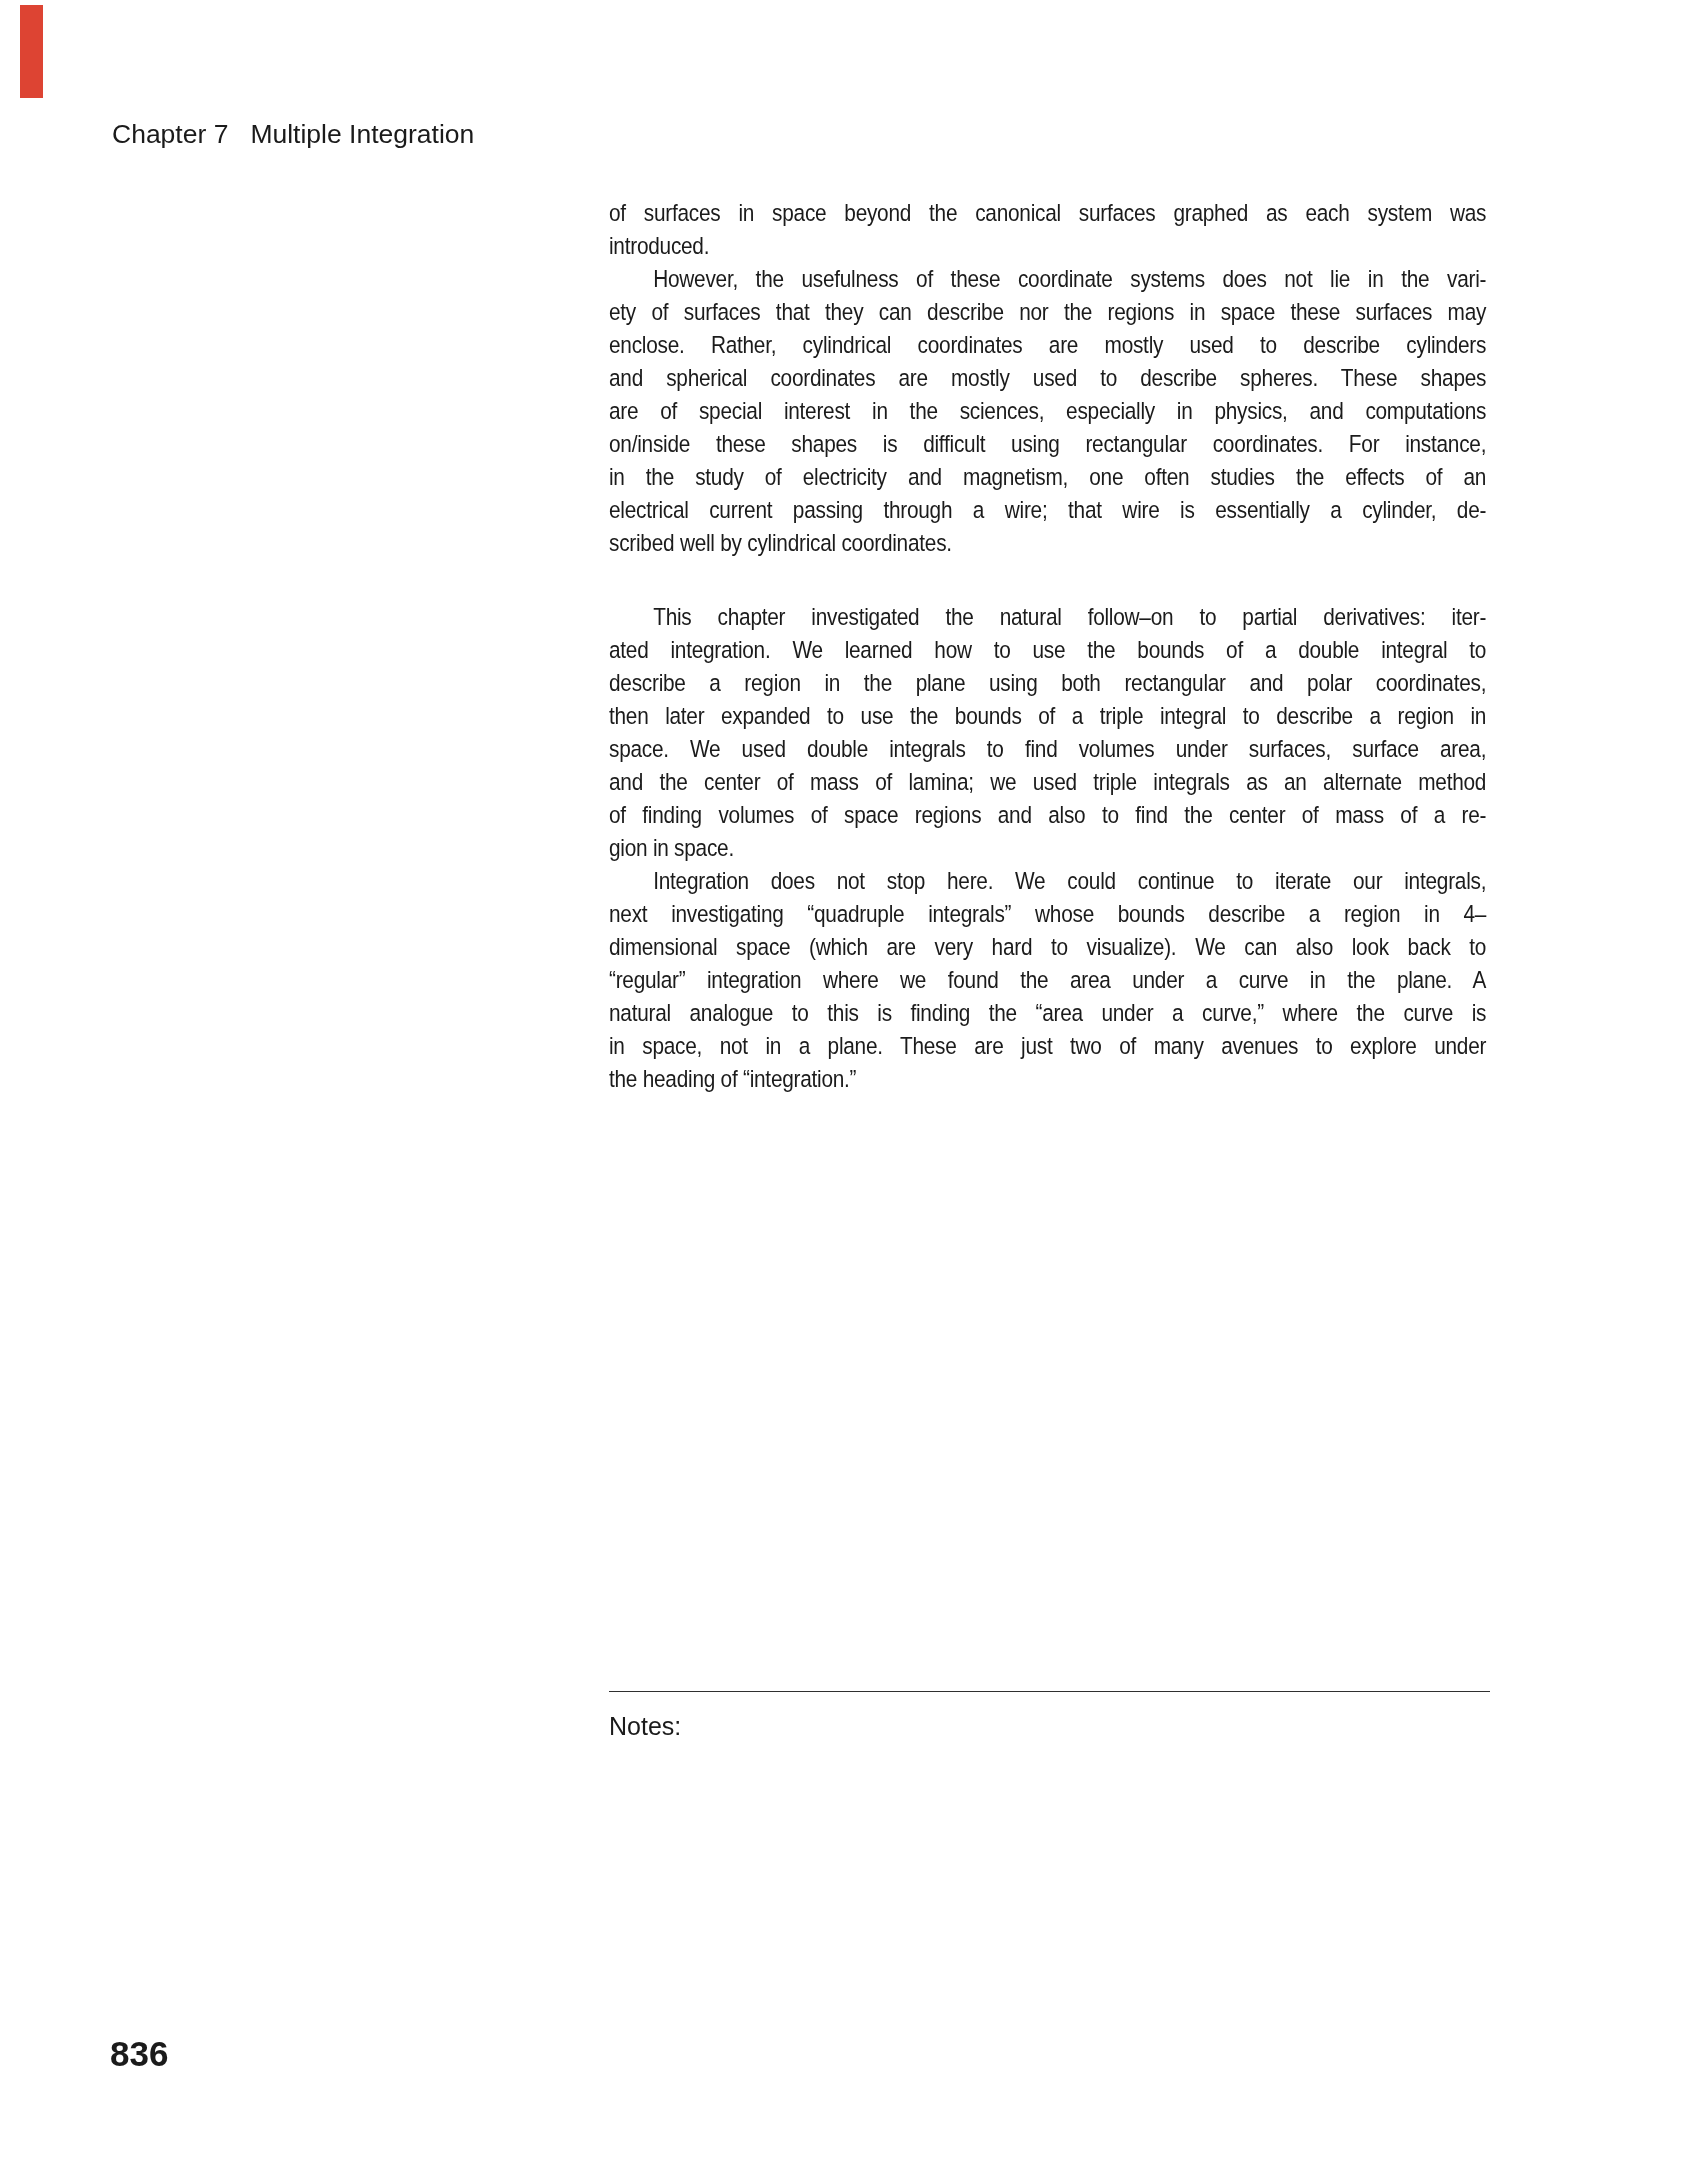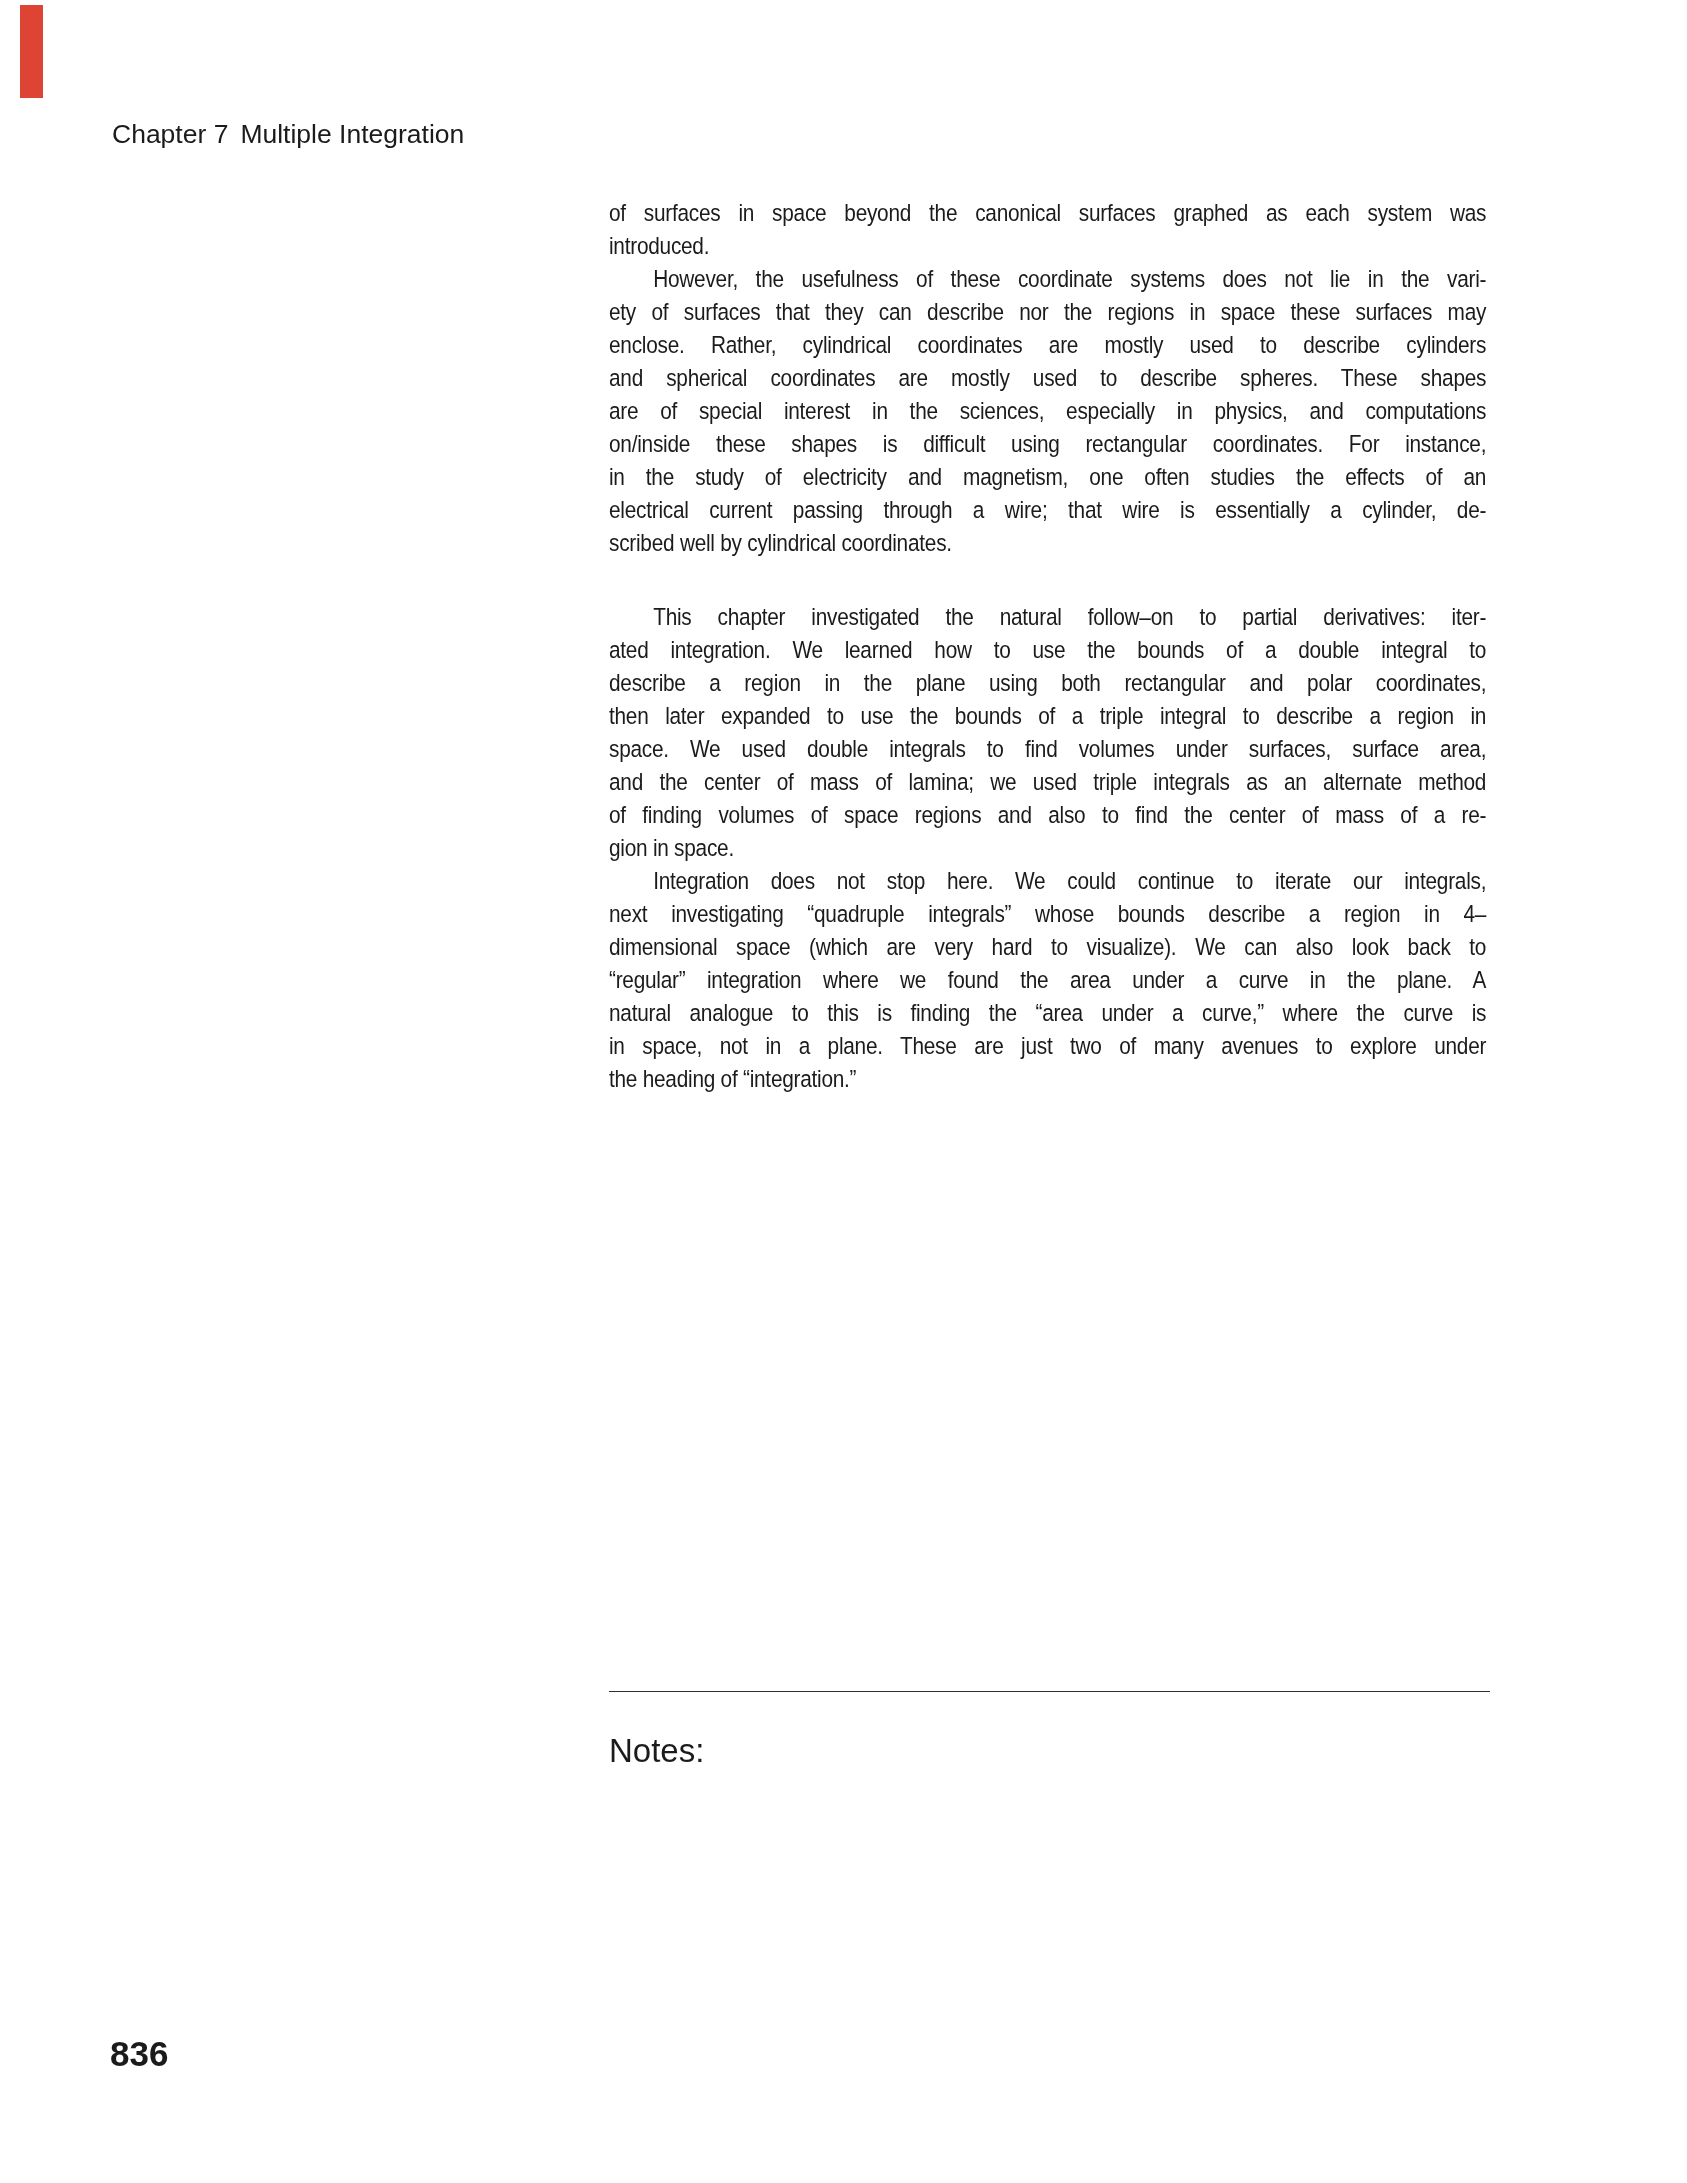--- a/index.html
+++ b/index.html
@@ -20,21 +20,21 @@
     height: 93px;
   }
   .running-header {
     position: absolute;
     left: 112px;
     top: 119px;
     font-size: 26.5px;
     line-height: 30px;
     white-space: nowrap;
   }
-  .running-header .chapter-title { margin-left: 12px; }
+  .running-header .chapter-title { margin-left: 22px; }
   .body-col {
     position: absolute;
     left: 609px;
     top: 196px;
     width: 1032px;
     transform: scaleX(0.85);
     transform-origin: left top;
     font-size: 24.5px;
     line-height: 33px;
     letter-spacing: -0.3px;
@@ -53,23 +53,22 @@
     left: 609px;
     top: 1691px;
     width: 881px;
     height: 1.3px;
     background: #2f2f2f;
   }
   .notes-label {
     position: absolute;
     left: 609px;
     top: 1710px;
-    font-size: 33px;
+    font-size: 25px;
     line-height: 33px;
-    margin-top: 24px;
   }
   .page-number {
     position: absolute;
     left: 110px;
     top: 2039px;
     font-size: 35px;
     line-height: 30px;
     font-weight: bold;
   }
 </style>

